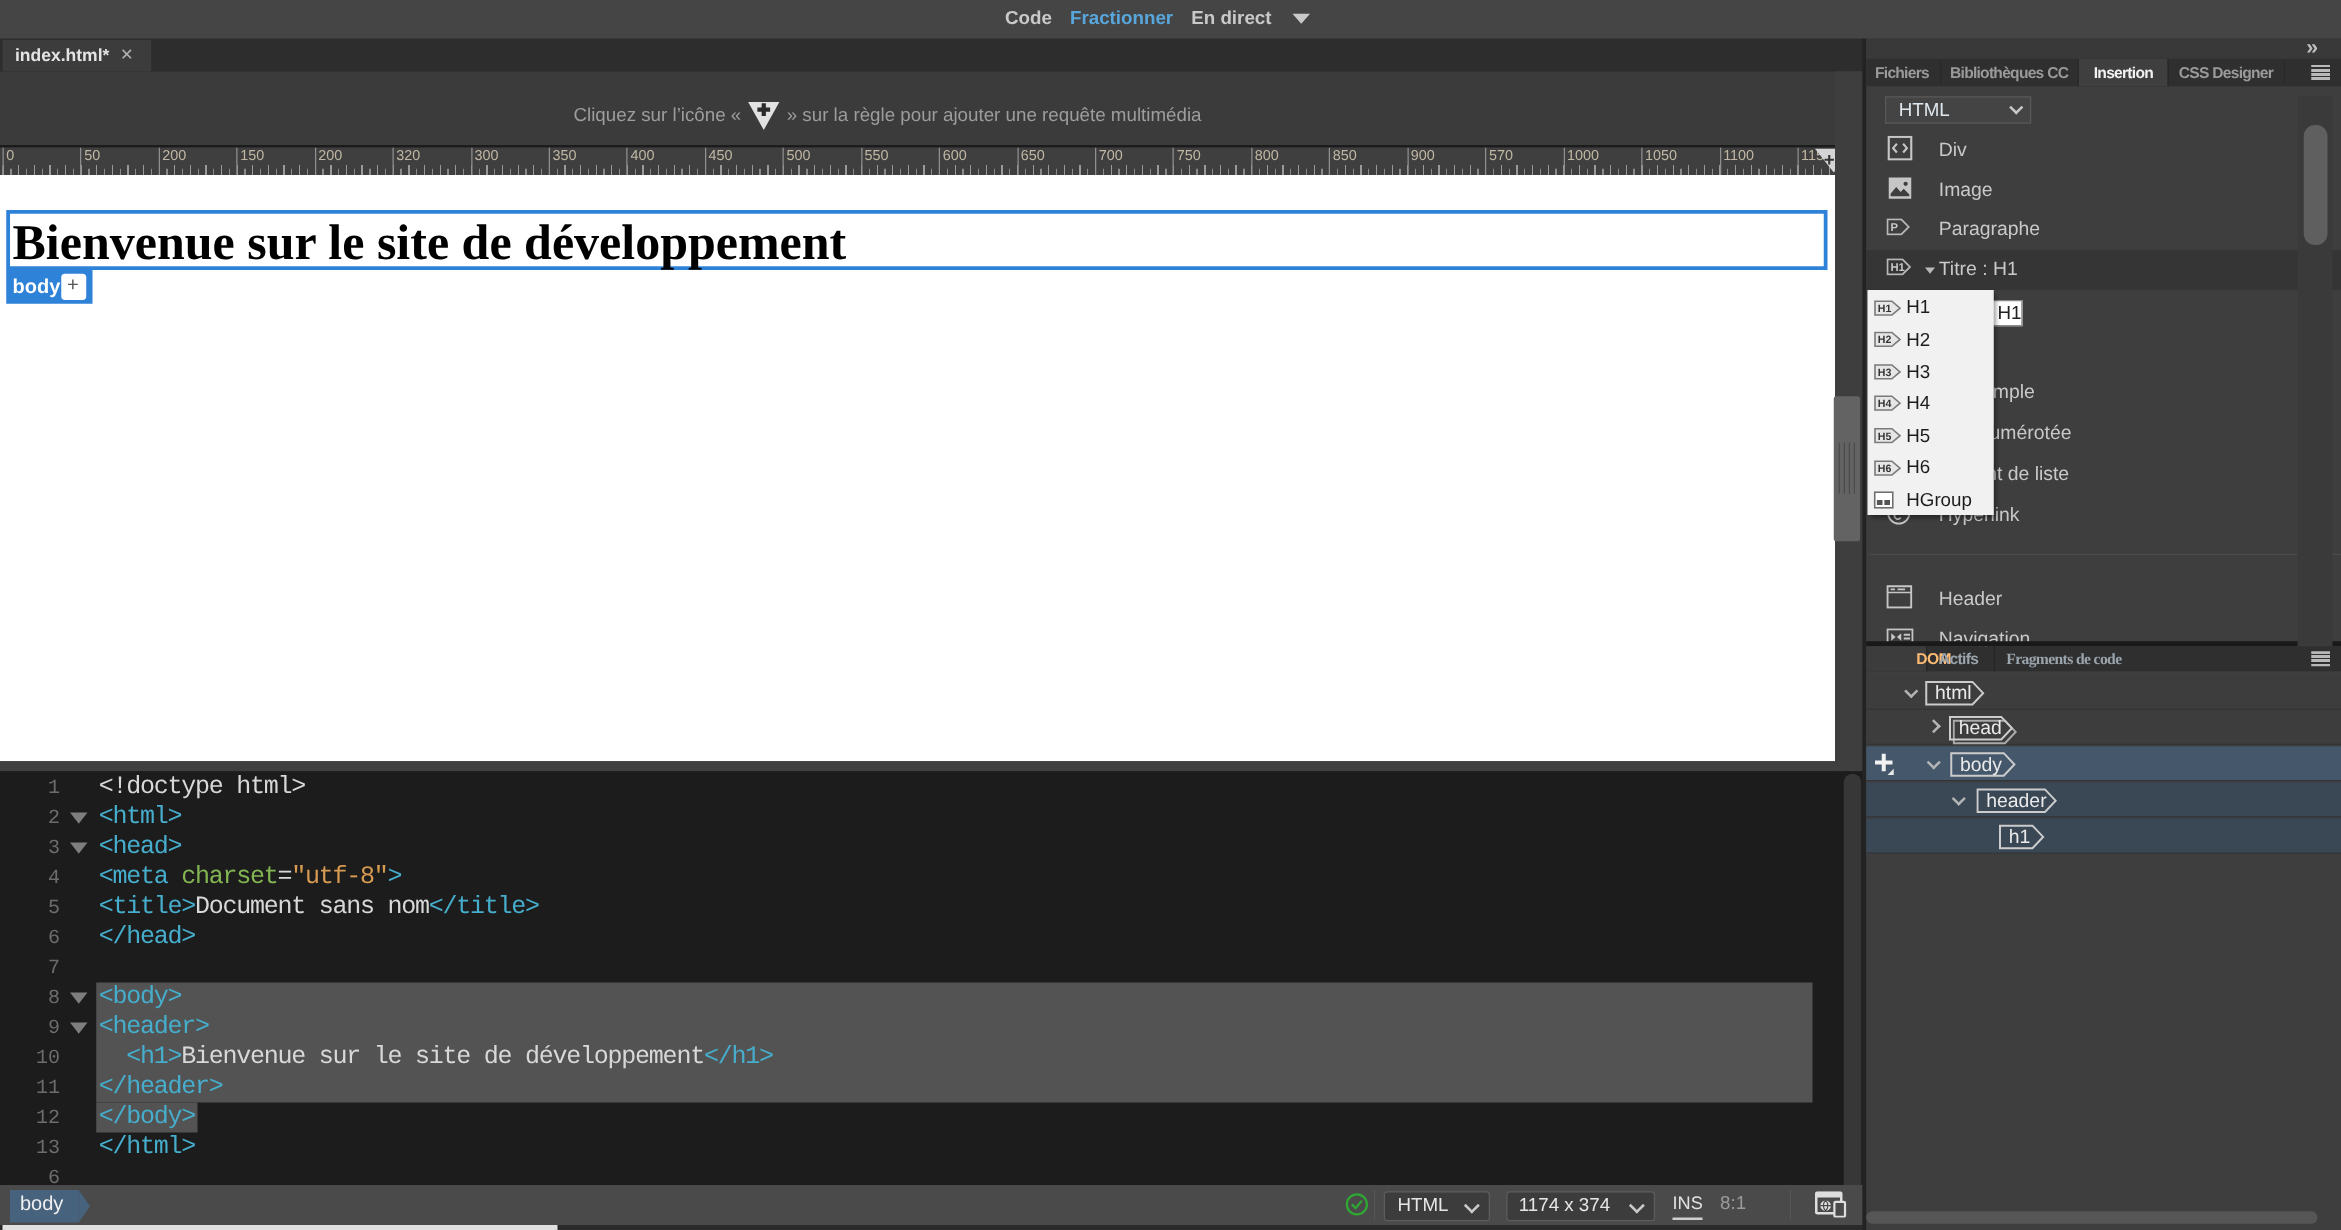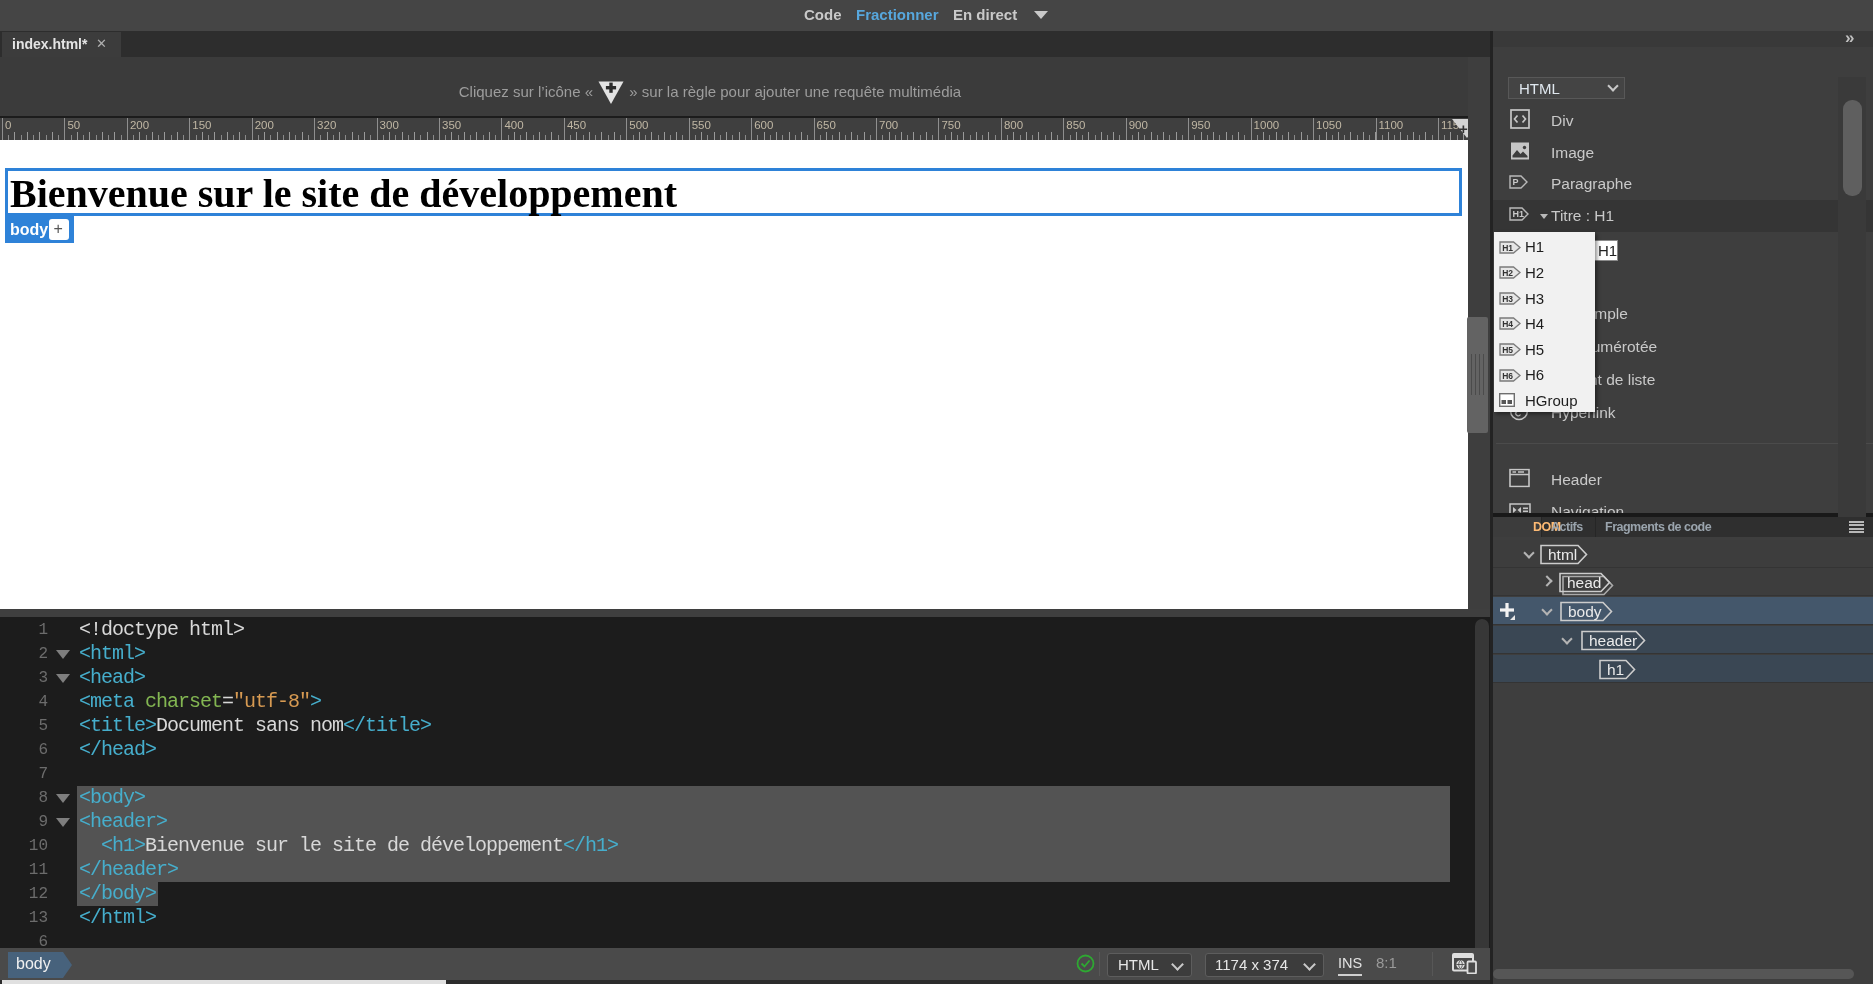--- a/index.html
+++ b/index.html
@@ -183,21 +183,21 @@
         <div class="rlab" style="left:879.0px">700</div>
         <div class="rtickM" style="left:938.4px"></div>
         <div class="rlab" style="left:941.4px">750</div>
         <div class="rtickM" style="left:1000.9px"></div>
         <div class="rlab" style="left:1003.9px">800</div>
         <div class="rtickM" style="left:1063.3px"></div>
         <div class="rlab" style="left:1066.3px">850</div>
         <div class="rtickM" style="left:1125.7px"></div>
         <div class="rlab" style="left:1128.7px">900</div>
         <div class="rtickM" style="left:1188.2px"></div>
-        <div class="rlab" style="left:1191.2px">950</div>
+        <div class="rlab" style="left:1191.2px">570</div>
         <div class="rtickM" style="left:1250.6px"></div>
         <div class="rlab" style="left:1253.6px">1000</div>
         <div class="rtickM" style="left:1313.0px"></div>
         <div class="rlab" style="left:1316.0px">1050</div>
         <div class="rtickM" style="left:1375.5px"></div>
         <div class="rlab" style="left:1378.5px">1100</div>
         <div class="rtickM" style="left:1437.9px"></div>
         <div class="rlab" style="left:1440.9px">1150</div>
       </div>
     <div id="rlabels"></div>
@@ -299,20 +299,32 @@
   <div id="bottomedge" class="abs">
       <div id="hthumb"></div>
     </div>
 
   <div id="vdiv" class="abs"></div>
 
   <div id="panel" class="abs">
     <div id="ptopstrip">
         <span style="position:absolute; left:352px; top:-3px; color:#c0c0c0; font-size:17px; font-weight:bold;">»</span>
       </div>
+    <div id="ptabs">
+      <div id="ptabact"></div>
+        <span style="position:absolute; left:59px; top:2px; width:1px; height:18px; background:#282828;"></span>
+        <span style="position:absolute; left:169px; top:0px; width:1px; height:22px; background:#282828;"></span>
+        <span style="position:absolute; left:241px; top:0px; width:1px; height:22px; background:#282828;"></span>
+        <span style="position:absolute; left:334px; top:2px; width:1px; height:18px; background:#282828;"></span>
+      <span class="pt" style="left:7px;">Fichiers</span>
+      <span class="pt" style="left:67px;">Bibliothèques CC</span>
+      <span class="pt" style="left:182px; color:#f2f2f2;">Insertion</span>
+      <span class="pt" style="left:250px;">CSS Designer</span>
+      <span class="hamb" style="left:356px; top:5px;"></span>
+    </div>
 
     <div id="pHTMLbox">
         <span style="position:absolute; left:10px; top:2px;">HTML</span>
         <span class="chev" style="left:100px; top:4px; width:8px; height:8px;"></span>
       </div>
 
     <div id="plist">
         <div class="prow" style="top:74px;">
           <span class="ic"><svg width="22" height="20" viewBox="0 0 22 20">
               <rect x="2" y="1" width="18" height="18" fill="none" stroke="#c6c6c6" stroke-width="1.7"></rect>
@@ -449,21 +461,21 @@
         </div>
       </div>
 
     <div id="domline"></div>
     <div id="domtabs">
       <div id="domact"></div>
         <span style="position:absolute; left:48px; top:0; width:1px; height:20px; background:#262626;"></span>
         <span style="position:absolute; left:102px; top:0; width:1px; height:20px; background:#262626;"></span>
       <span class="pt" style="left:8px; color:#fdba74; font-weight:bold;padding-left:32px;">DOM</span>
       <span class="pt" style="left:58px;">Actifs</span>
-      <span class="pt" style="left:112px;">Fragments de code</span>
+      <span class="pt" style="left:112px;font-family:Liberation Serif, serif;">Fragments de code</span>
       <span class="hamb" style="left:356px; top:4px;"></span>
     </div>
     <div id="domtree">
         <div class="domrow" style="top:509px; background:#3d3d3d;">
           <span class="tree-chev tc-open" style="left:32px; top:9px;"></span>
           <svg class="abs" style="left:47px; top:3.5px;" width="48" height="21" viewBox="0 0 48 21">
             <path d="M1 1.5 H38 L46.5 10.5 L38 19.5 H1 Z" fill="none" stroke="#cccccc" stroke-width="1.6"></path>
             <text x="8" y="15.5" font-family="Liberation Sans" font-size="15.5" fill="#eaeaea">html</text>
           </svg>
         </div>

